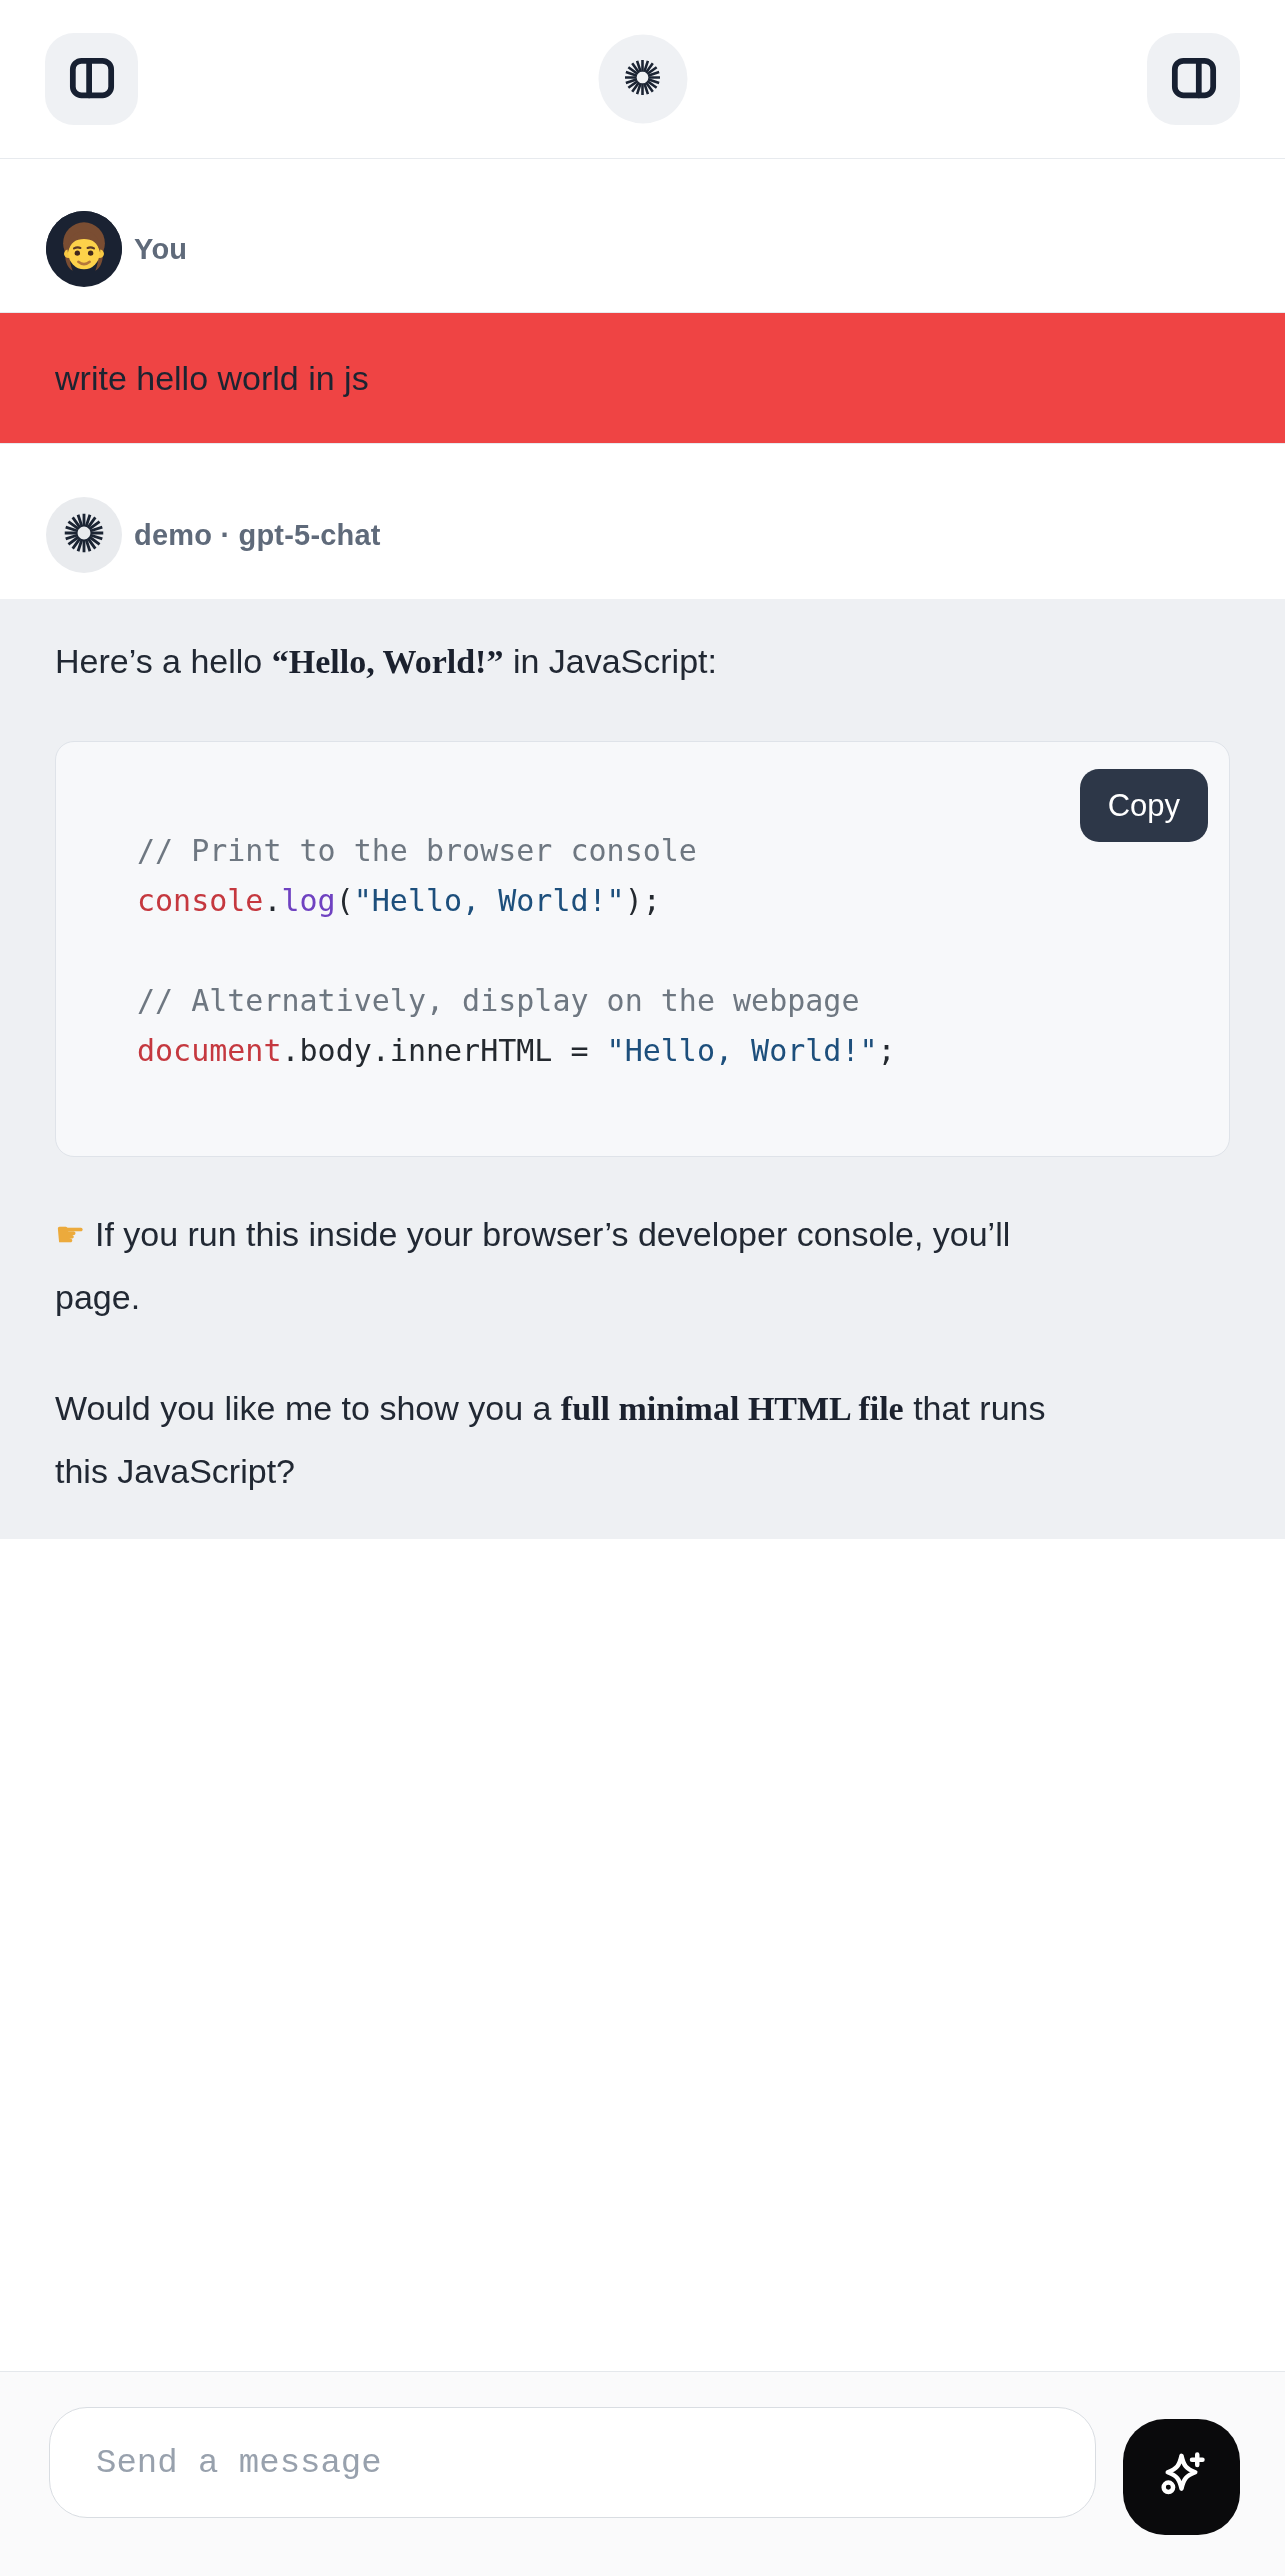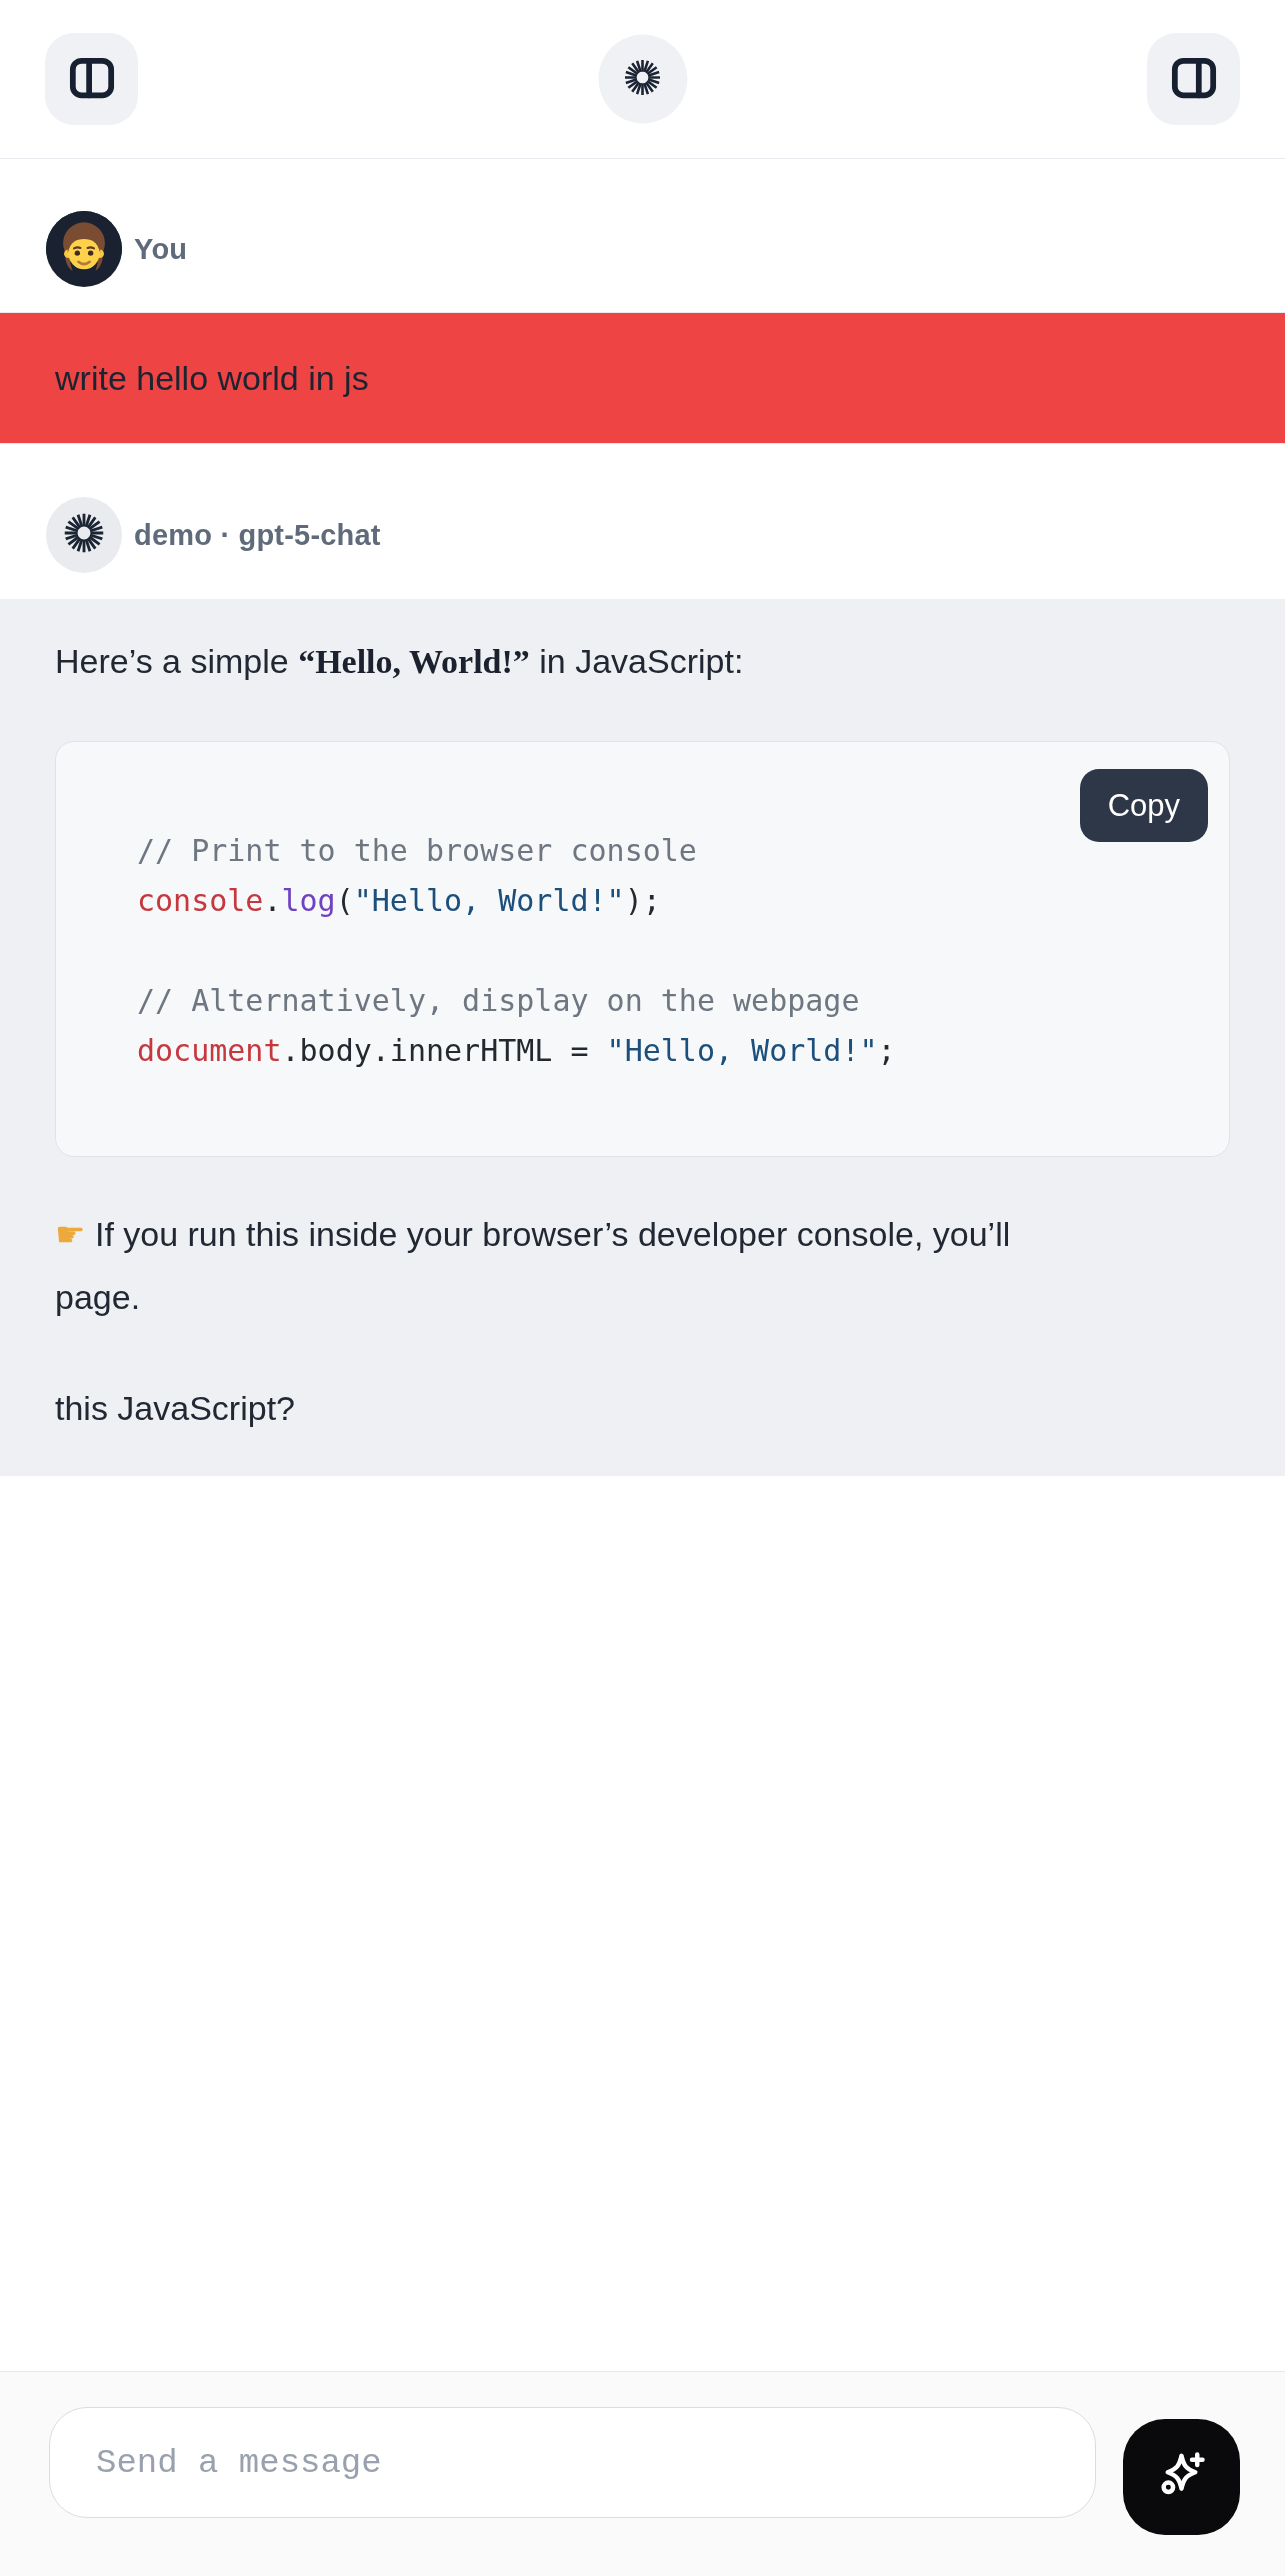--- a/index.html
+++ b/index.html
@@ -151,39 +151,40 @@
               <line x1="40.99" y1="11.65" x2="7.01" y2="36.35"></line>
               <line x1="43.97" y1="17.51" x2="4.03" y2="30.49"></line>
             </g>
           </svg>
         </span>
       </div>
       <span class="speaker"><span>demo</span><span> · </span><span>gpt-5-chat</span></span>
     </div>
 
     <div class="assistant-body">
-      <div class="line"><span class="t-normal">Here’s a simple </span><span class="t-bold">“Hello, World!”</span><span class="t-normal"> in JavaScript:</span></div>
+      <div class="line"><span class="t-normal">Here’s a hello </span><span class="t-bold">“Hello, World!”</span><span class="t-normal"> in JavaScript:</span></div>
 
       <div class="code-card">
         <button class="copy-btn">Copy</button>
         <div>
           <div class="code-line"><span class="t-comment">// Print to the browser console</span></div>
           <div class="code-line"><span class="t-keyword">console</span><span class="t-plain">.</span><span class="t-function">log</span><span class="t-plain">(</span><span class="t-string">"Hello, World!"</span><span class="t-plain">);</span></div>
           <div class="code-line">&nbsp;</div>
           <div class="code-line"><span class="t-comment">// Alternatively, display on the webpage</span></div>
           <div class="code-line"><span class="t-keyword">document</span><span class="t-plain">.body.innerHTML = </span><span class="t-string">"Hello, World!"</span><span class="t-plain">;</span></div>
         </div>
       </div>
 
       <div class="notes">
         <div class="line"><span class="t-emoji">☛</span><span class="t-normal"> If you run this inside your browser’s developer console, you’ll</span></div>
         <div class="line"><span class="t-normal">page.</span></div>
       </div>
 
       <div class="followup">
+        <div class="line"><span class="t-normal">Would you like me to show you a </span><span class="t-bold">full minimal HTML file</span><span class="t-normal"> that runs</span></div>
         <div class="line"><span class="t-normal">this JavaScript?</span></div>
       </div>
     </div>
 
   </main>
 
   <footer class="composer">
     <input class="msg-input" type="text" placeholder="Send a message" style="">
     <button class="send-btn">
       <span>

